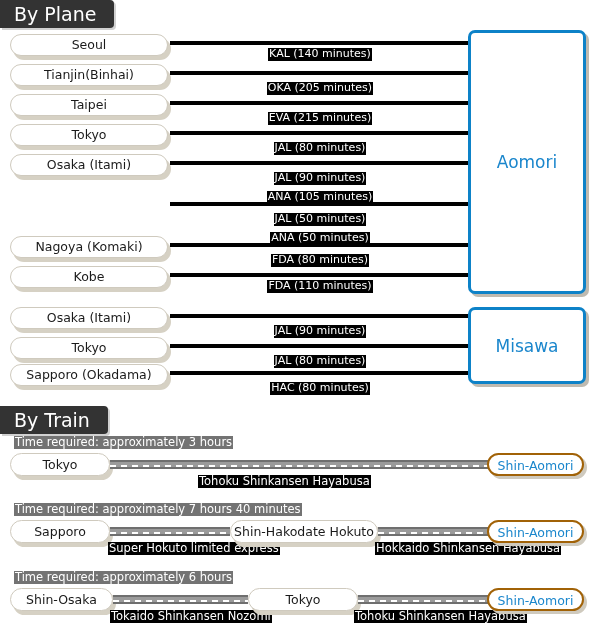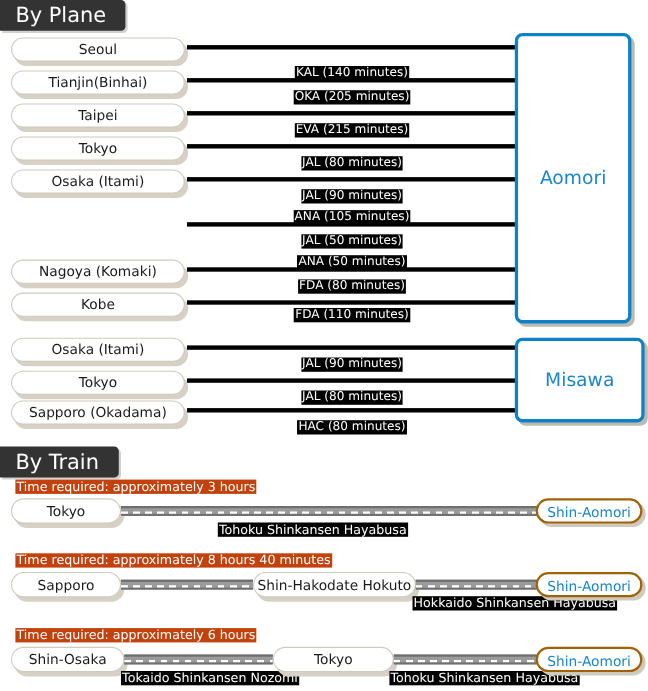--- a/index.html
+++ b/index.html
@@ -58,21 +58,21 @@
     font-size:17px;
     box-shadow:3px 3px 0 #bfbab0;
   }
 
   
   .train-area{position:absolute;left:0;top:0;width:589px;}
   .trow{position:absolute;left:0;width:589px;height:66px;}
   .time-note{
     position:absolute;left:14px;top:0;
     font-size:11.5px;line-height:13px;
-    color:#ffffff;background:#c2410c;
+    color:#ffffff;background:#737373;
     white-space:nowrap;padding:0 1px;
   }
   .tpill{
     position:absolute;box-sizing:border-box;
     height:23px;line-height:21px;top:17px;
     background:#ffffff;border:1px solid #cfcabe;border-radius:12px;
     text-align:center;font-size:12.5px;color:#1a1a1a;
     white-space:nowrap;box-shadow:3px 4px 0 #d6d1c4;
   }
   .tpill.term{
@@ -124,21 +124,21 @@
     <div class="route-line" style="top:75px;width:300px;"></div>
     <div class="route-line" style="top:105px;width:300px;"></div>
     <div class="route-line" style="top:135px;width:300px;"></div>
     <div class="route-line" style="top:176px;width:300px;"></div>
     <div class="route-line" style="top:217px;width:300px;"></div>
     <div class="route-line" style="top:247px;width:300px;"></div>
     <div class="route-line" style="top:288px;width:300px;"></div>
     <div class="route-line" style="top:318px;width:300px;"></div>
     <div class="route-line" style="top:345px;width:300px;"></div>
 
-    <div class="flt-wrap" style="top:28px;">
+    <div class="flt-wrap" style="top:16px;">
       <span>KAL (140 minutes)</span>
     </div>
     <div class="flt-wrap" style="top:50px;">
       <span>OKA (205 minutes)</span>
     </div>
     <div class="flt-wrap" style="top:80px;">
       <span>EVA (215 minutes)</span>
     </div>
     <div class="flt-wrap" style="top:110px;">
       <span>JAL (80 minutes)</span>
@@ -160,43 +160,44 @@
     <div class="flt-wrap" style="top:293px;">
       <span>JAL (90 minutes)</span>
     </div>
     <div class="flt-wrap" style="top:323px;">
       <span>JAL (80 minutes)</span>
     </div>
     <div class="flt-wrap" style="top:350px;">
       <span>HAC (80 minutes)</span>
     </div>
 
-    <div class="dest" style="left:468px;top:4px;width:106px;height:264px;">Aomori</div>
+    <div class="dest" style="left:468px;top:4px;width:118px;height:264px;">Aomori</div>
     <div class="dest" style="left:468px;top:281px;width:118px;height:77px;">Misawa</div>
 
   </div>
 </div>
 
 <div class="section" style="top:406px;height:222px;">
   <div class="sec-head">By Train</div>
 
   <div class="train-area" style="top:30px;">
 
     <div class="trow" style="top:0;">
       <div class="time-note">Time required: approximately 3 hours</div>
       <div class="tpill" style="left:10px;width:100px;">Tokyo</div>
       <div class="rail" style="left:110px;width:378px;"></div>
       <div class="rail-label" style="left:198px;">Tohoku Shinkansen Hayabusa</div>
       <div class="tpill term" style="left:487px;width:97px;">Shin-Aomori</div>
     </div>
 
     <div class="trow" style="top:67px;">
-      <div class="time-note">Time required: approximately 8 hours 40 minutes</div>
+      <div class="time-note">Time required: approximately 7 hours 40 minutes</div>
       <div class="tpill" style="left:10px;width:100px;">Sapporo</div>
       <div class="rail" style="left:110px;width:120px;"></div>
+      <div class="rail-label" style="left:108px;">Super Hokuto limited express</div>
       <div class="tpill" style="left:230px;width:148px;">Shin-Hakodate Hokuto</div>
       <div class="rail" style="left:378px;width:110px;"></div>
       <div class="rail-label" style="left:375px;">Hokkaido Shinkansen Hayabusa</div>
       <div class="tpill term" style="left:487px;width:97px;">Shin-Aomori</div>
     </div>
 
     <div class="trow" style="top:135px;">
       <div class="time-note">Time required: approximately 6 hours</div>
       <div class="tpill" style="left:10px;width:103px;">Shin-Osaka</div>
       <div class="rail" style="left:113px;width:135px;"></div>

